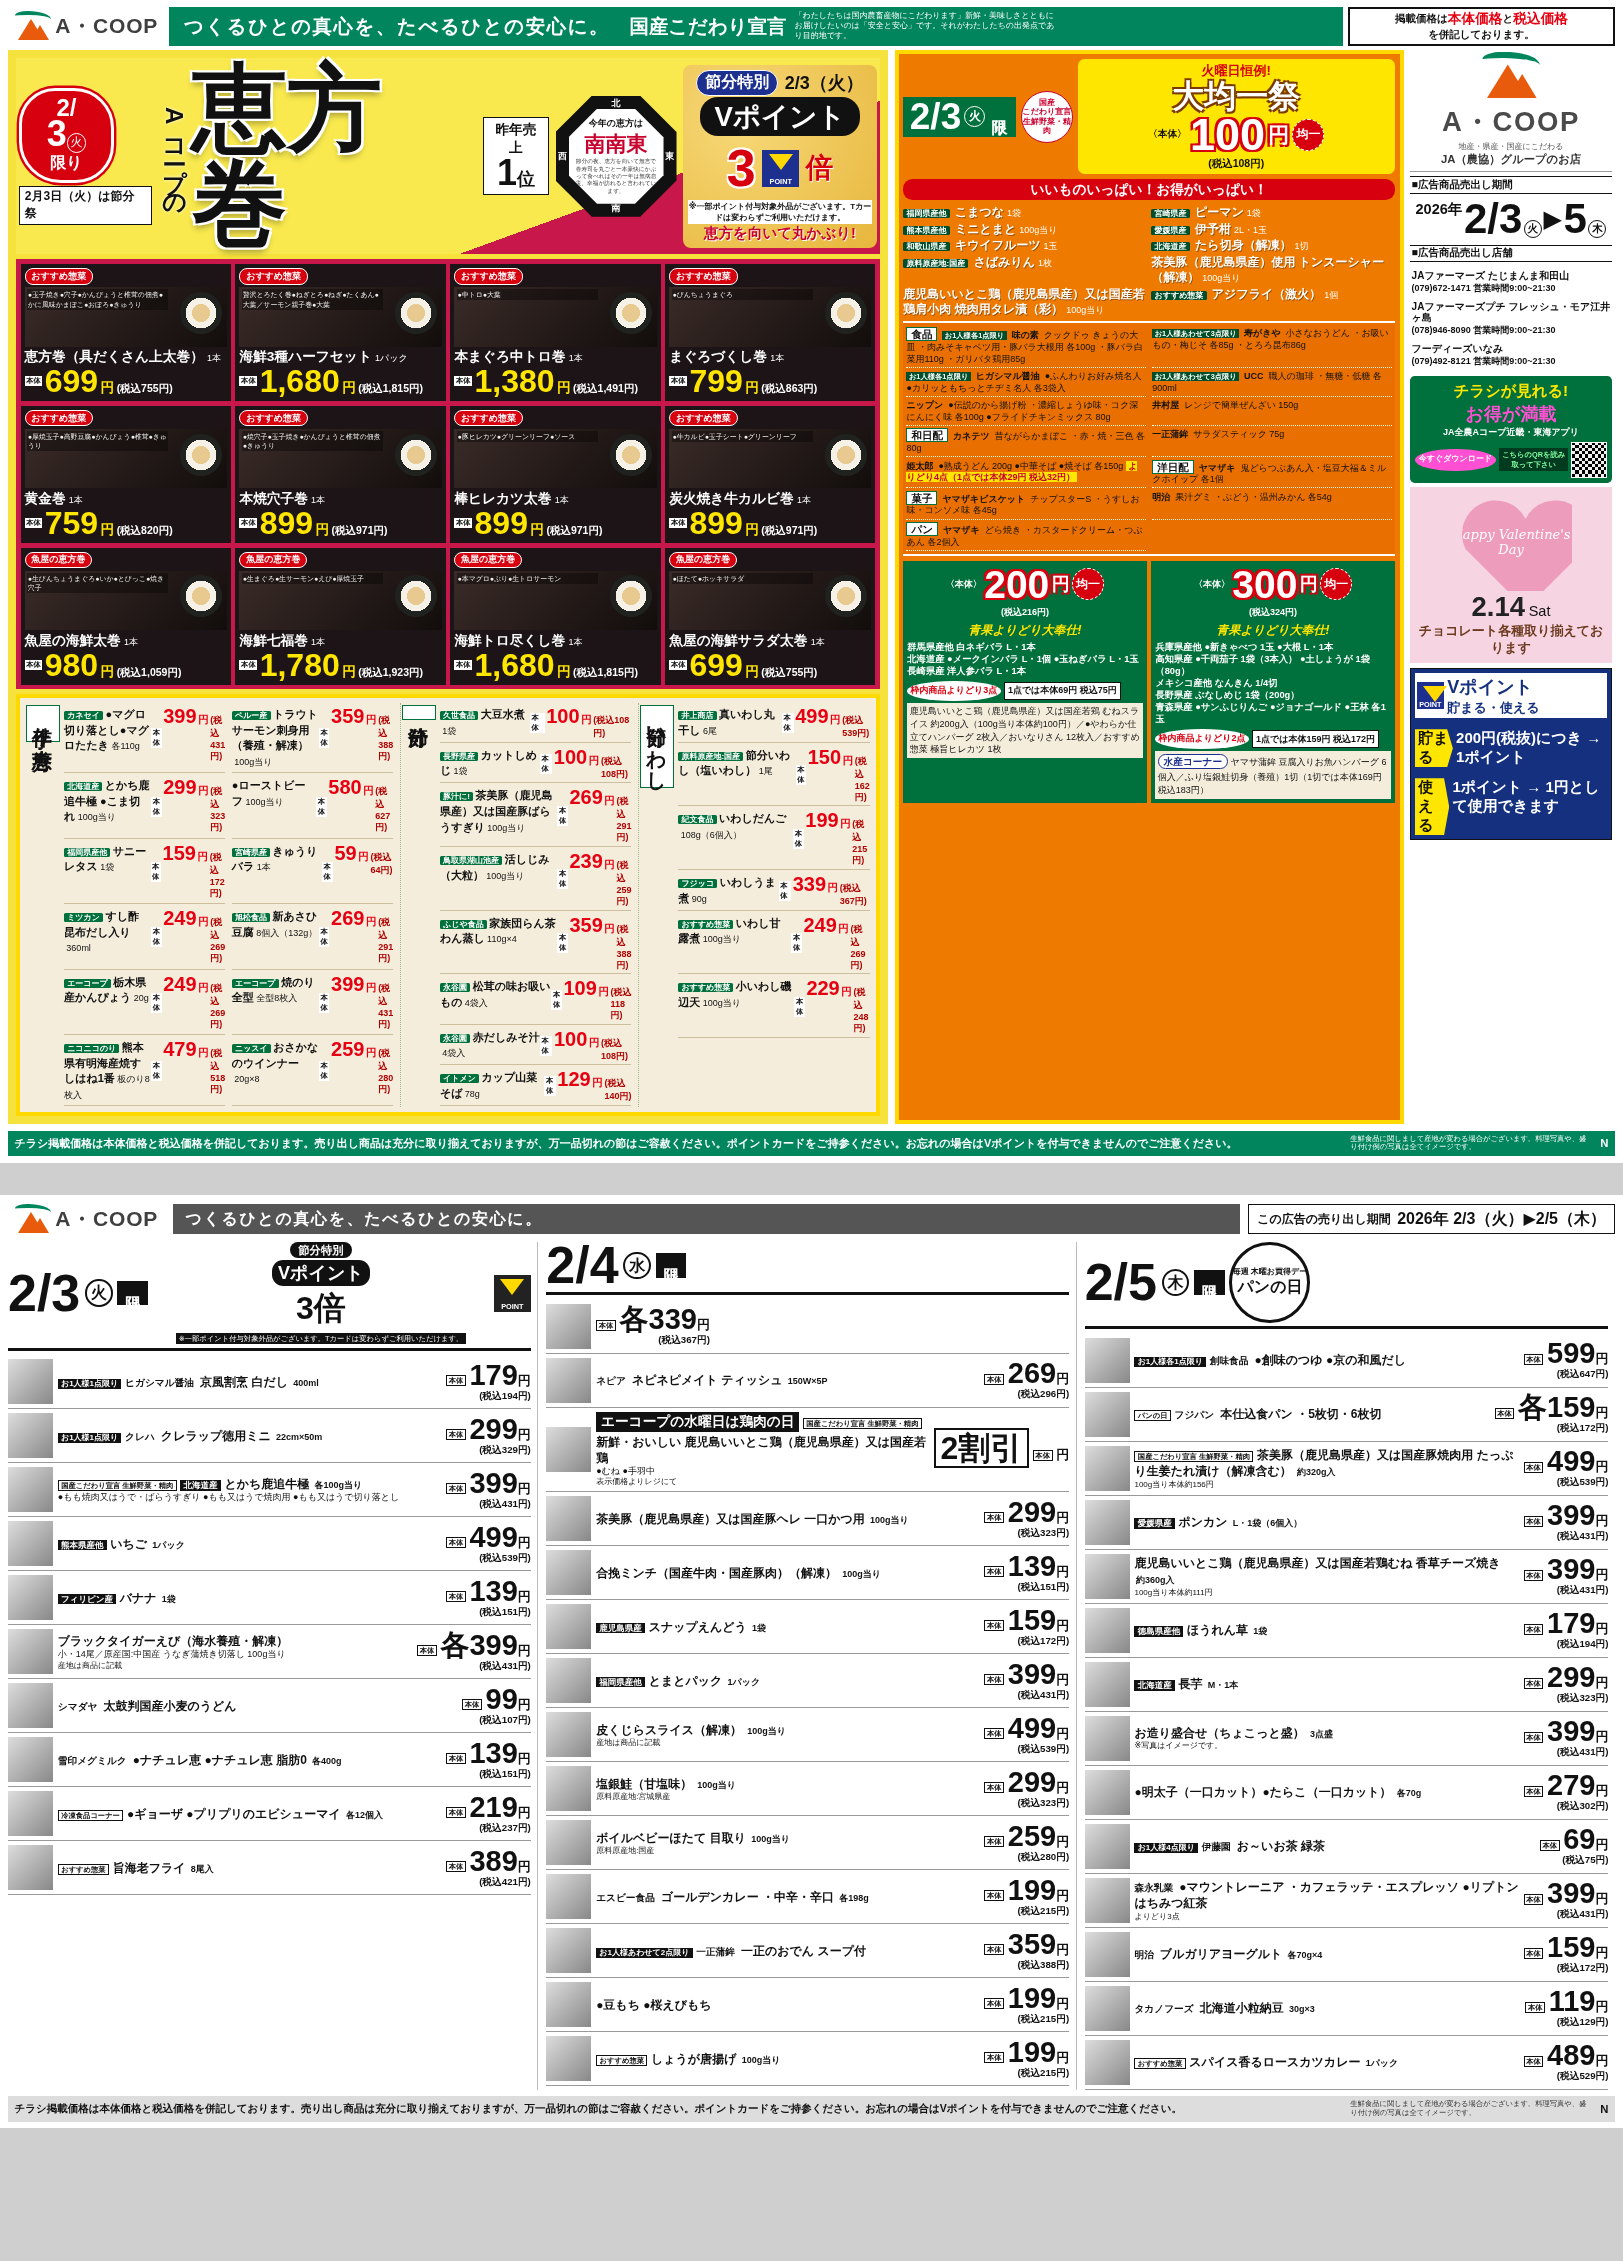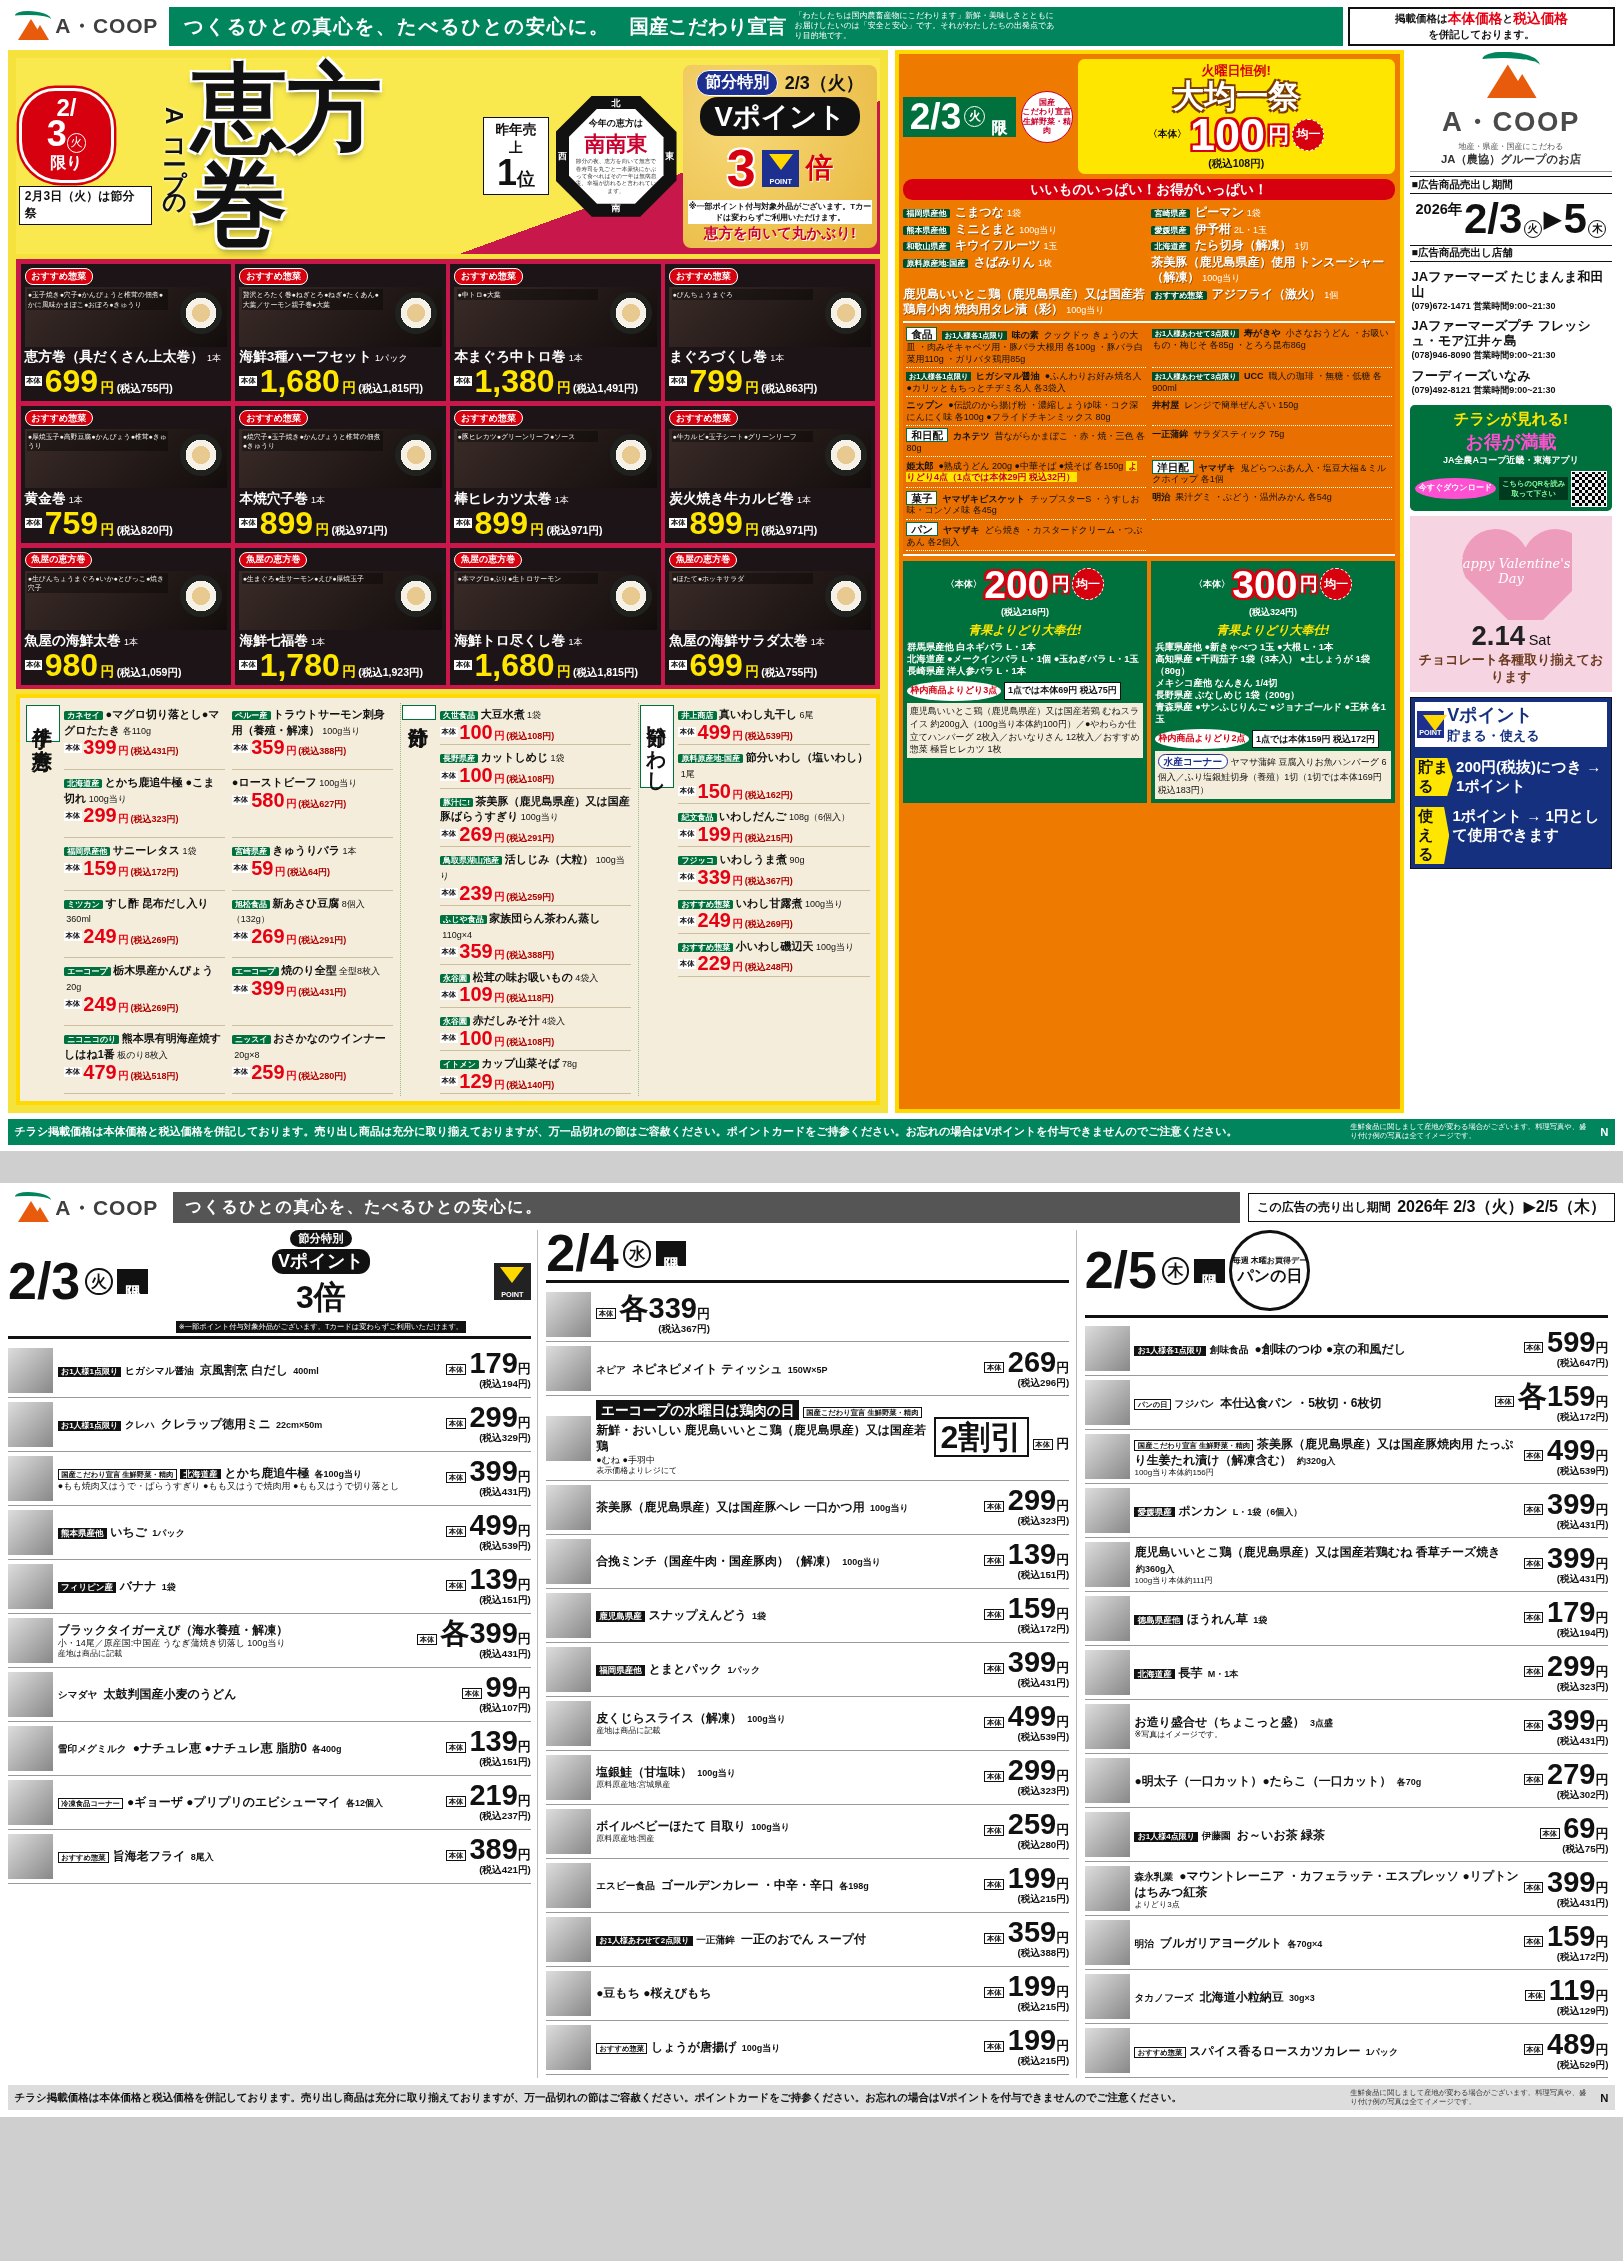--- a/index.html
+++ b/index.html
@@ -73,21 +73,21 @@
 .mprice{font-size:32px;font-weight:900;color:#ffe600;line-height:1}
 .yen{font-size:13.7px;font-weight:900;color:#ffe600}
 .mtax{font-size:10.5px;font-weight:bold;color:#fff}
 
 .eho-low{display:flex;gap:4.8px;background:#f4eddb;border:4px solid #ffd900;padding:4.8px}
 .low-sec{display:flex;gap:4px;padding:1.6px}
 .low-sec+.low-sec{border-left:1.6px dotted #9b8}
 .vtitle{writing-mode:vertical-rl;font-size:20px;font-weight:900;background:#fff;border:1.6px solid #00703c;color:#111;padding:6.5px 2.4px;align-self:flex-start}
 .low-list{display:flex;flex-direction:column;gap:2.4px;flex:1}
 .low-list.two{display:grid;grid-template-columns:1fr 1fr;gap:2.4px 6.5px}
-.li{border-bottom:0.8px solid #cbbf9e;padding:1.6px 0;display:flex;flex-direction:column}
+.li{border-bottom:0.8px solid #cbbf9e;padding:1.6px 0;display:flex;flex-direction:row}
 .li-l{line-height:1.2}
 .chip{background:#00703c;color:#fff;font-size:8px;font-weight:bold;padding:0 3.2px;border-radius:1.6px;margin-right:2.4px}
 .li-name{font-size:11px;font-weight:bold}
 .li-unit{font-size:9px;margin-left:2.4px}
 .li-p{display:flex;align-items:baseline;gap:1.6px}
 .li-price{font-size:20px;font-weight:900;color:#e60012;line-height:1}
 .yen2{font-size:10.5px;font-weight:900;color:#e60012}
 .li-tax{font-size:9px;font-weight:bold;color:#b00000}
 
 .daikin{background:#ef7a00;border:4px solid #ffd900;padding:4.8px;display:flex;flex-direction:column;gap:4.8px}
@@ -137,21 +137,21 @@
 .s-brand{font-size:27.5px;font-weight:900;color:#4a4a4a;letter-spacing:1.6px}
 .s-sub{font-size:8px;color:#555;margin-top:1.6px}
 .s-sub2{font-size:11.3px;font-weight:bold;color:#333}
 .s-period-label,.s-stores-label{border-bottom:1.6px solid #111;border-top:1.6px solid #111;font-size:10.5px;font-weight:900;padding:0.8px 1.6px}
 .s-period{display:flex;align-items:center;gap:1.6px;justify-content:center;padding:1.6px}
 .s-year{font-size:14.5px;font-weight:900;align-self:flex-start}
 .s-big{font-size:42px;font-weight:900;line-height:.9}
 .s-cir{border:1.6px solid #111;border-radius:50%;width:18px;height:18px;line-height:15.3px;font-size:10.5px;font-weight:bold;text-align:center;align-self:flex-end}
 .s-arrow{font-size:24px;font-weight:900}
 .store{padding:3.2px 1.6px}
-.store .sn{font-size:13px;font-weight:900;line-height:1.15}
+.store .sn{font-size:10px;font-weight:900;line-height:1.15}
 .store .st{font-size:9px;font-weight:bold}
 .app{background:#00703c;border-radius:4.8px;color:#ffe600;padding:4.8px;text-align:center;position:relative}
 .app .a1{font-size:15.3px;font-weight:900}
 .app .a2{font-size:18px;font-weight:900;color:#ff4fd2}
 .app .a3{font-size:9px;color:#fff;font-weight:bold}
 .app-row{display:flex;align-items:center;gap:3.2px;margin-top:3.2px}
 .dl{background:#ff4fd2;color:#fff;font-size:8px;font-weight:900;border-radius:50%;padding:6.5px 4px;line-height:1.1}
 .qrnote{background:#003b1f;color:#7fff9f;font-size:7.3px;font-weight:bold;padding:1.6px;flex:1}
 .qr{width:36px;height:36px;background:
  repeating-linear-gradient(0deg,#111 0 3.2px,#fff 3.2px 6.5px),

